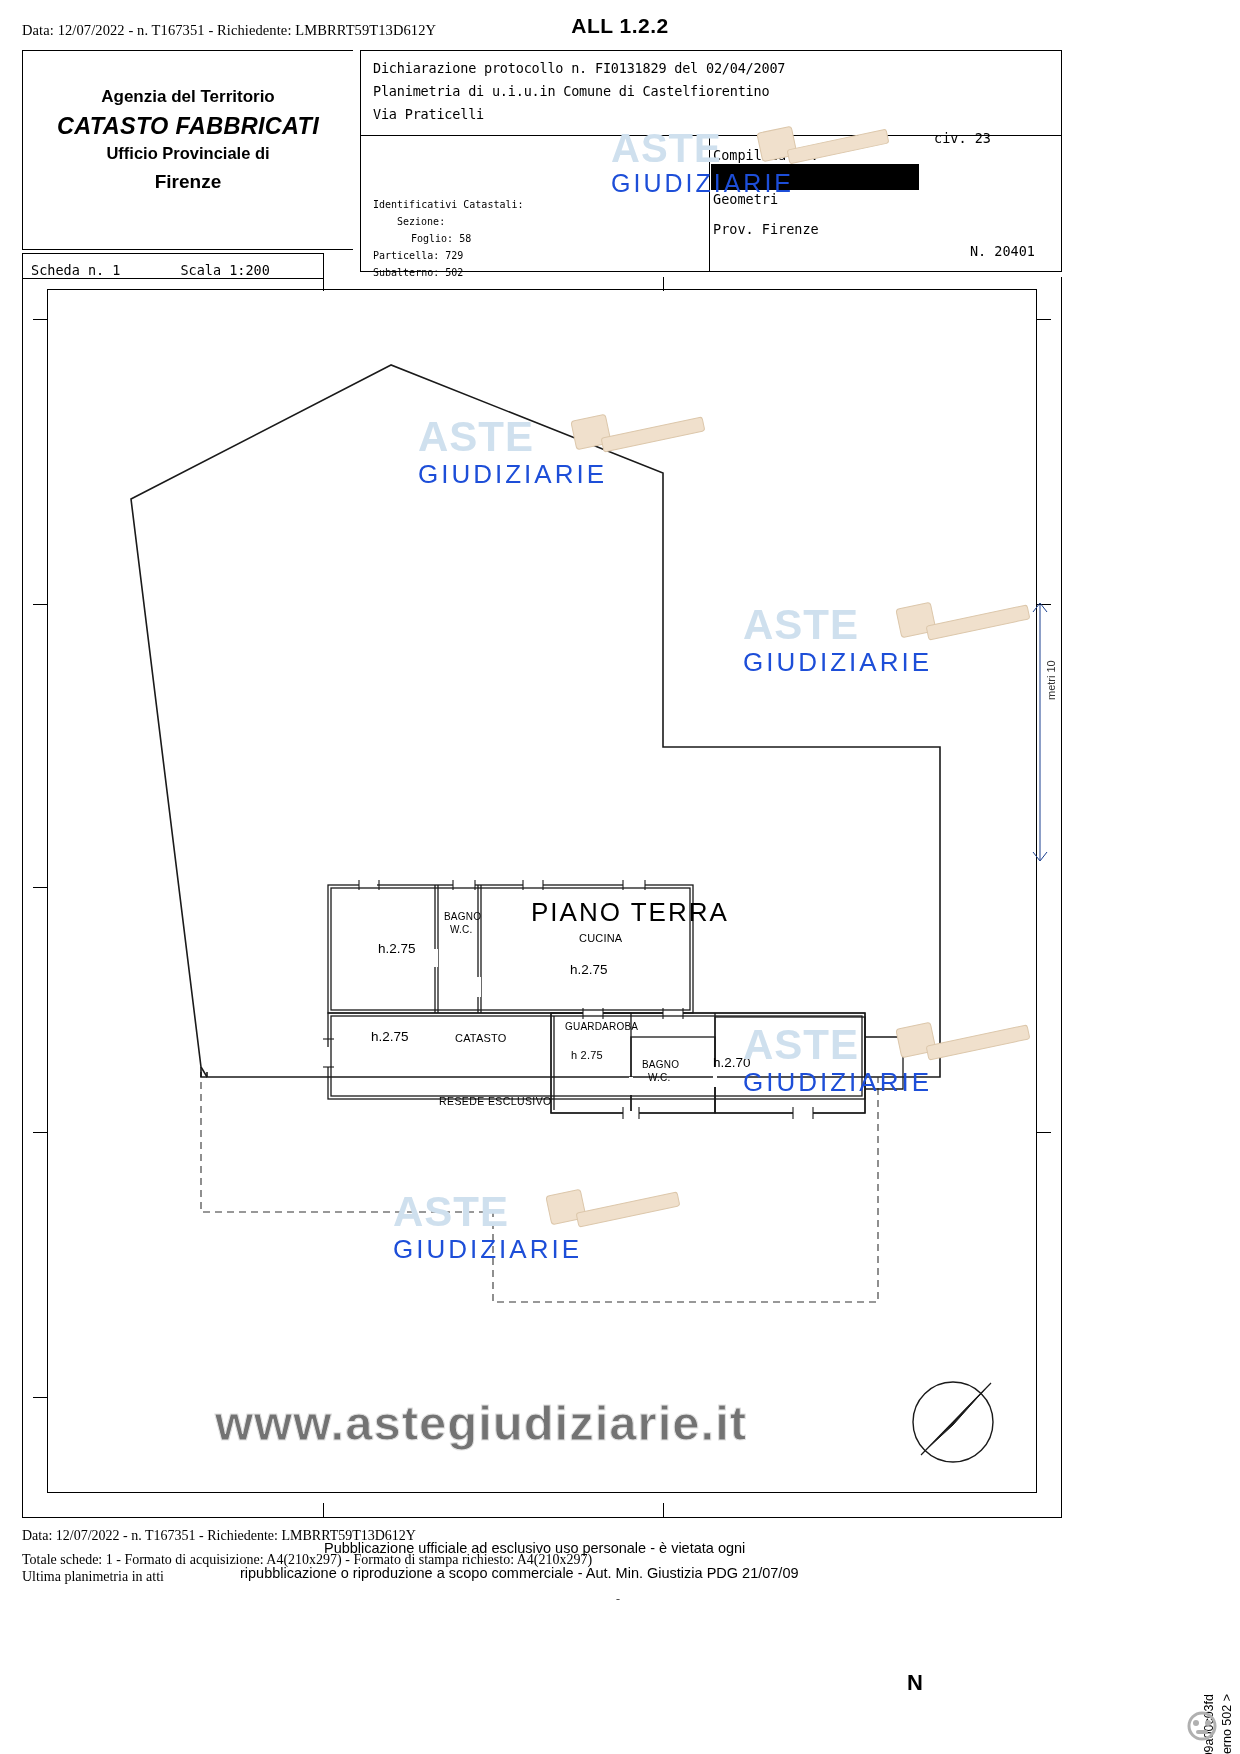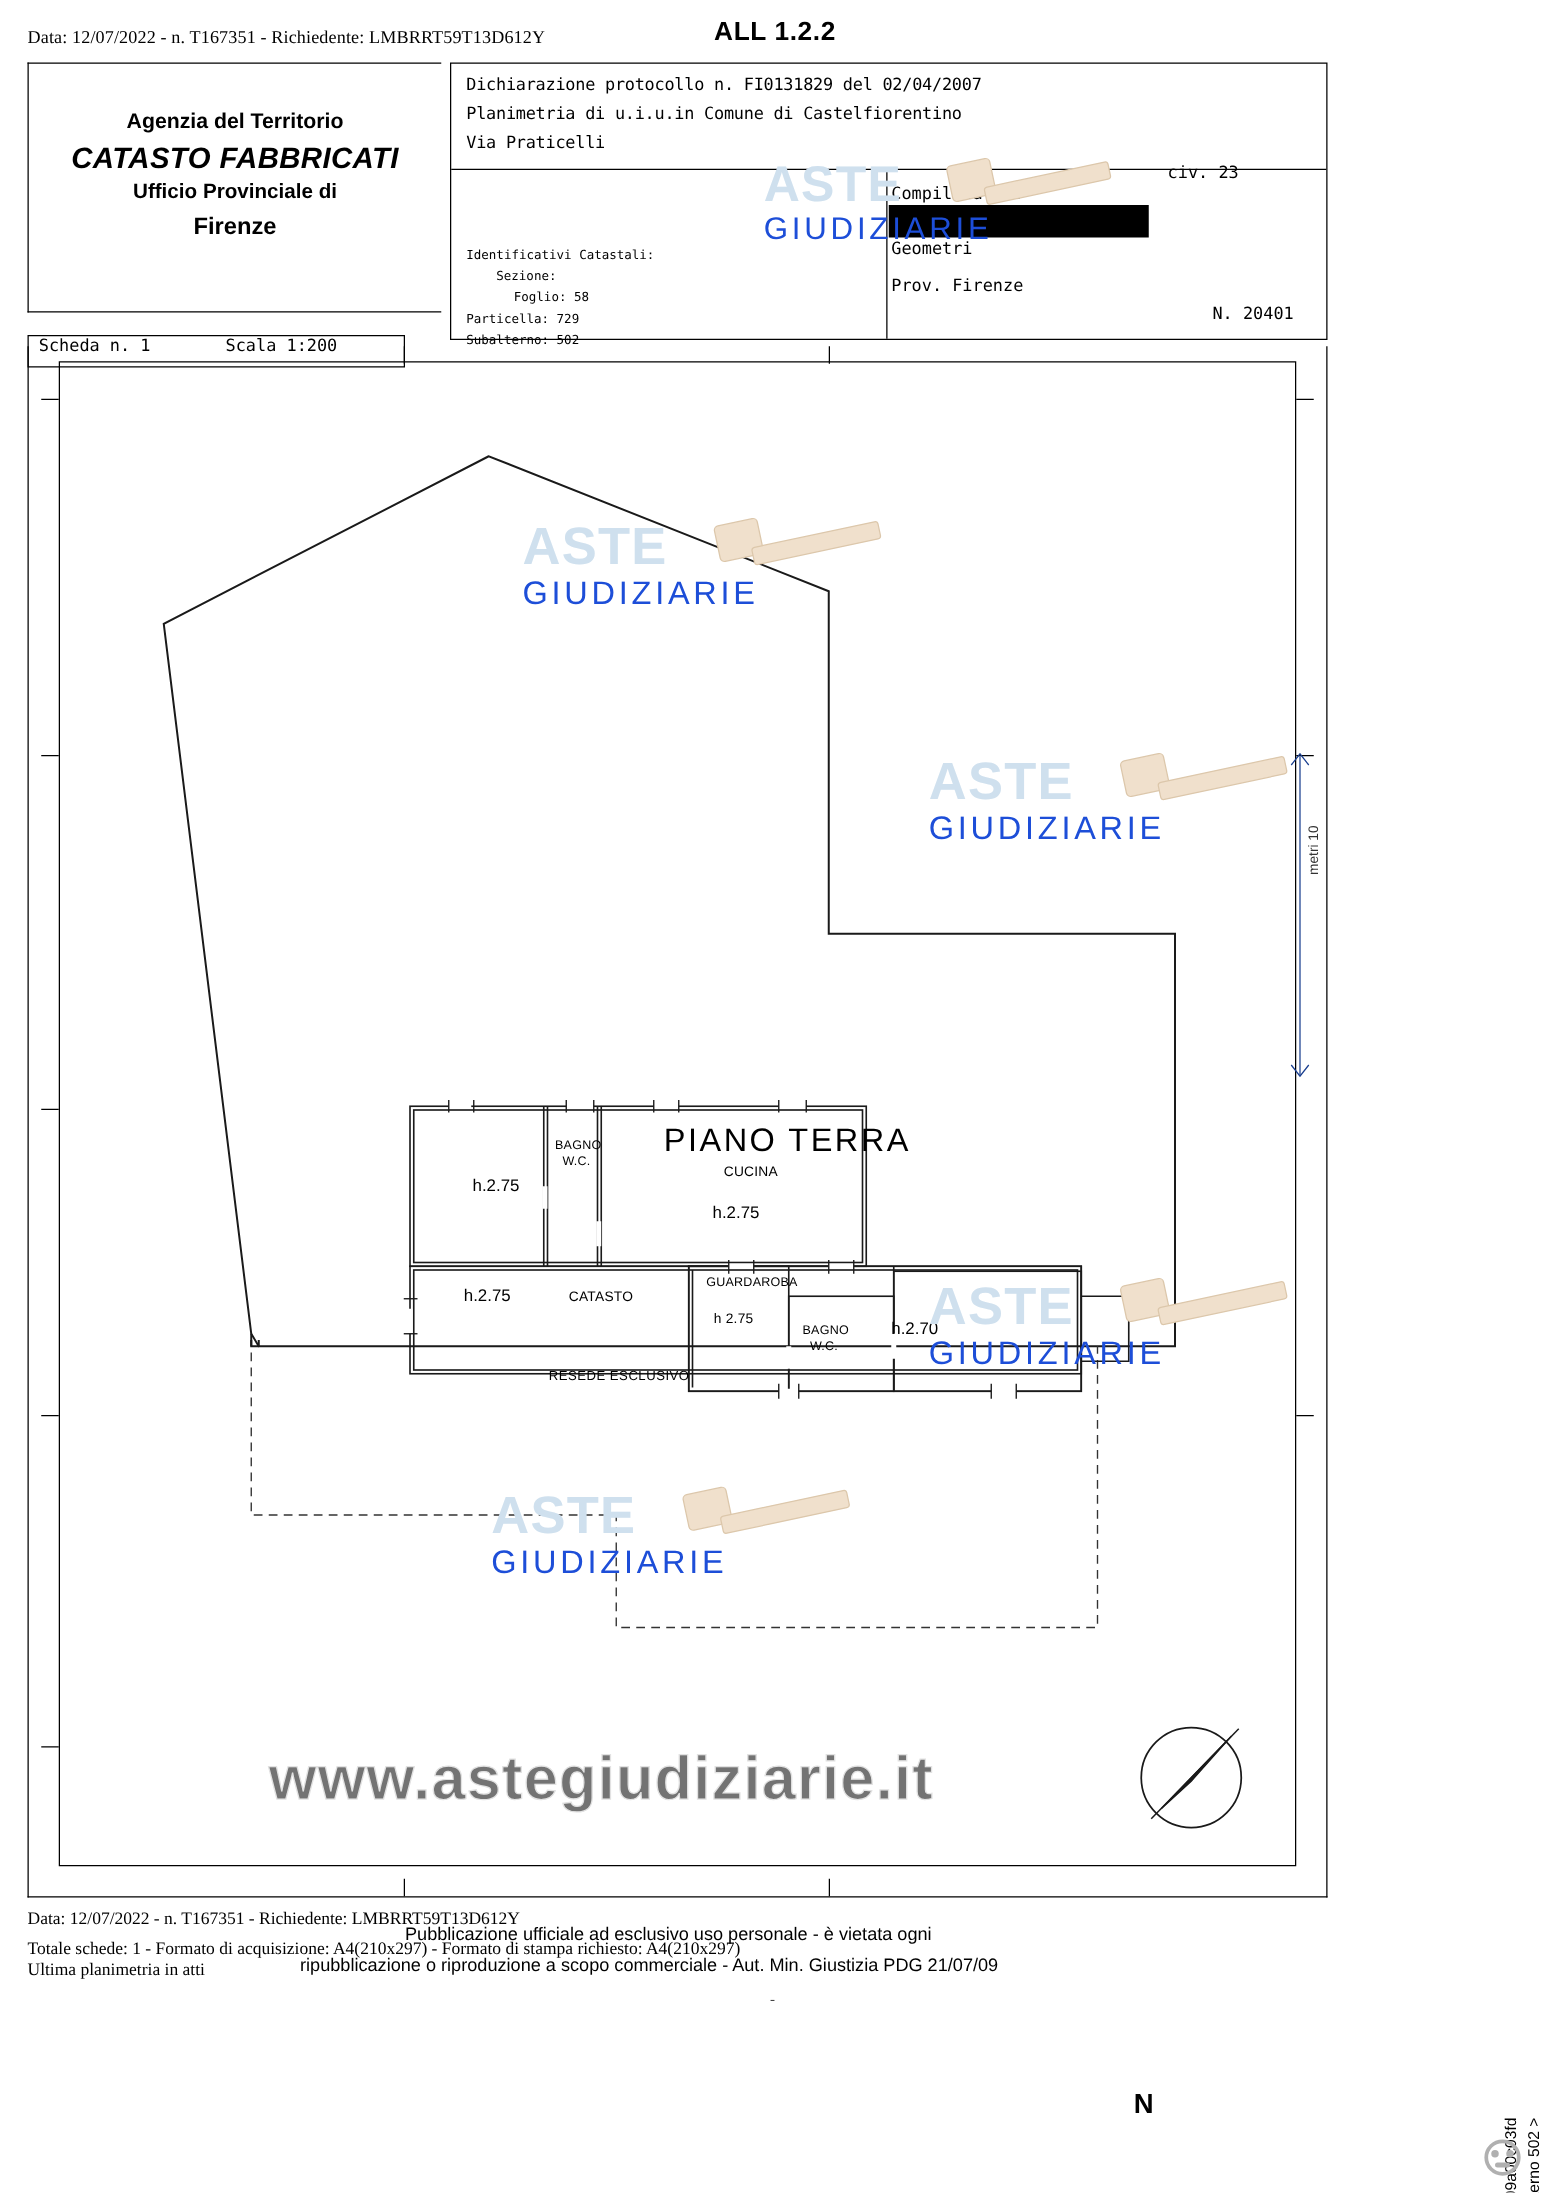--- a/index.html
+++ b/index.html
@@ -30,25 +30,25 @@
     position:absolute;left:22px;top:50px;width:330px;height:198px;
     border:1px solid #000;border-right:none;
     text-align:center;
   }
   .hdr-left .l1{font-family:"Liberation Sans",sans-serif;font-weight:bold;font-size:17px;margin-top:36px;text-align:center;}
   .hdr-left .l2{font-family:"Liberation Sans",sans-serif;font-weight:bold;font-style:italic;font-size:23.5px;margin-top:6px;letter-spacing:.3px;}
   .hdr-left .l3{font-family:"Liberation Sans",sans-serif;font-weight:bold;font-size:16.5px;margin-top:4px;}
   .hdr-left .l4{font-family:"Liberation Sans",sans-serif;font-weight:bold;font-size:19px;margin-top:8px;}
 
   .scheda{
-    position:absolute;left:22px;top:268px;width:300px;height:24px;
+    position:absolute;left:22px;top:253px;width:300px;height:24px;
     border:1px solid #000;
     font-family:"DejaVu Sans Mono","Liberation Mono",monospace;
     font-size:13.5px;
-    display:flex;align-items:flex-start;
+    display:flex;align-items:flex-end;
   }
   .scheda .a{margin-left:8px;}
   .scheda .b{margin-left:60px;}
 
   .hdr-right{
     position:absolute;left:360px;top:50px;width:700px;height:220px;
     border:1px solid #000;
     font-family:"DejaVu Sans Mono","Liberation Mono",monospace;
     font-size:13.5px;
   }

